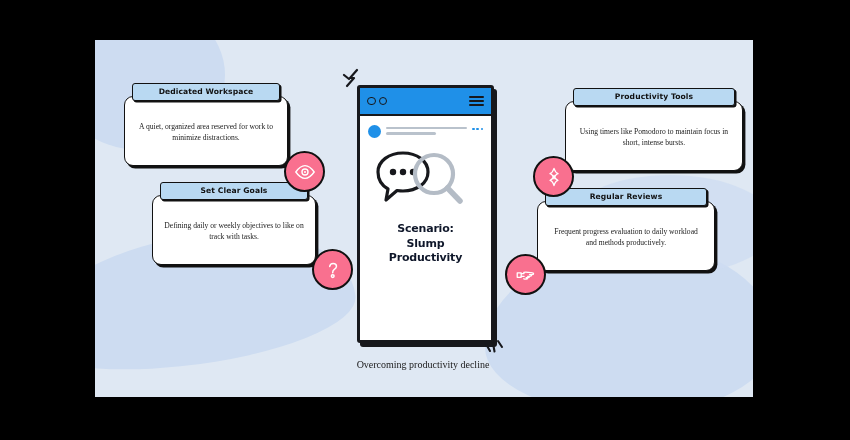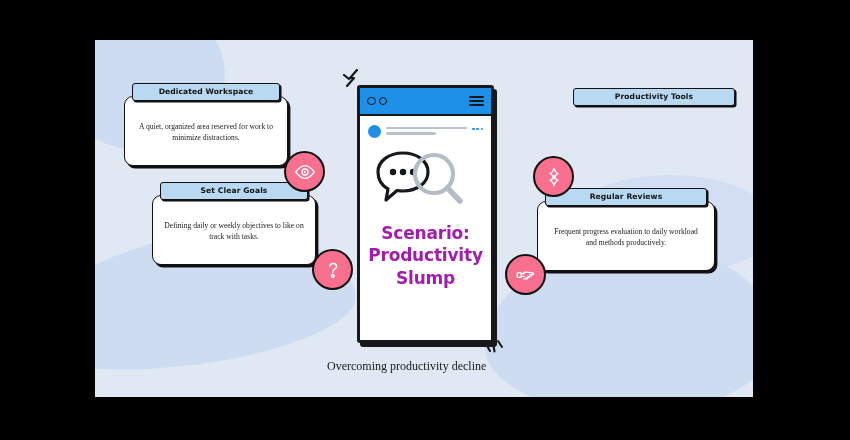--- a/index.html
+++ b/index.html
@@ -203,40 +203,40 @@
     display: block;
   }
 
   #device-title {
     position: absolute;
     left: 0; right: 0;
     top: 134px;
     text-align: center;
     font-family: "DejaVu Sans", sans-serif;
     font-weight: bold;
-    font-size: 17px;
+    font-size: 11px;
     line-height: 1.32;
-    color: #a21caf;
+    color: #0f172a;
     letter-spacing: -.2px;
   }
 
   .spark {
     position: absolute;
     pointer-events: none;
   }
   #spark-top { left: 247px; top: 28px; }
   #spark-bottom { left: 387px; top: 290px; }
 
   #caption {
     position: absolute;
     left: 232px;
     top: 318px;
     width: 192px;
-    text-align: left;
-    font-size: 12px;
+    text-align: center;
+    font-size: 10px;
     line-height: 1.4;
     color: #1a1a1a;
   }
 </style>
 </head>
 <body>
 
 <div id="stage">
   <div id="canvas">
 
@@ -263,20 +263,21 @@
       <div class="icon-badge">
         <svg width="22" height="22" viewBox="0 0 24 24" fill="none" stroke="#ffffff" stroke-width="1.6" stroke-linecap="round">
           <path d="M8.4 8.2c.2-2.1 1.8-3.4 3.8-3.4 2.1 0 3.6 1.3 3.6 3.1 0 1.6-.9 2.4-2.3 3.4-1.3.9-1.8 1.7-1.8 3.1v.5"></path>
           <circle cx="11.7" cy="18.6" r="1.5"></circle>
         </svg>
       </div>
     </div>
 
     <div class="card" id="card-productivity-tools">
       <div class="card-header">Productivity Tools</div>
+      <div class="card-body">Using timers like Pomodoro to maintain focus in short, intense bursts.</div>
       <div class="icon-badge">
         <svg width="22" height="22" viewBox="0 0 24 24" fill="none" stroke="#ffffff" stroke-width="1.4" stroke-linejoin="round">
           <path d="M12 2.6c1.1 3.3 2.2 5 4.4 5.8-2.3.7-3.4 2.3-4.4 5.6-1-3.3-2.1-4.9-4.4-5.6 2.2-.8 3.3-2.5 4.4-5.8z"></path>
           <path d="M12 10.2c1 3.2 2.1 4.8 4.3 5.5-2.2.7-3.3 2.3-4.3 5.6-1-3.3-2.1-4.9-4.3-5.6 2.2-.7 3.3-2.3 4.3-5.5z"></path>
         </svg>
       </div>
     </div>
 
     <div class="card" id="card-regular-reviews">
       <div class="card-header">Regular Reviews</div>
@@ -332,22 +333,22 @@
           </g>
           <g>
             <circle cx="66" cy="30" r="19" fill="none" stroke="#b4bcc6" stroke-width="4.2"></circle>
             <path d="M79.5 44 L92 57" stroke="#b4bcc6" stroke-width="5.5" stroke-linecap="round"></path>
           </g>
         </svg>
       </div>
 
       <div id="device-title">
         <div>Scenario:</div>
+        <div>Slump</div>
         <div>Productivity</div>
-        <div>Slump</div>
       </div>
     </div>
 
     <svg class="spark" id="spark-bottom" width="24" height="24" viewBox="0 0 24 24">
       <path d="M4 14 L8 21" stroke="#17181c" stroke-width="2.1" stroke-linecap="round"></path>
       <path d="M11 13 L12.5 21.5" stroke="#17181c" stroke-width="2.1" stroke-linecap="round"></path>
       <path d="M16 11 L20 17" stroke="#17181c" stroke-width="2.1" stroke-linecap="round"></path>
     </svg>
 
     <div id="caption">

